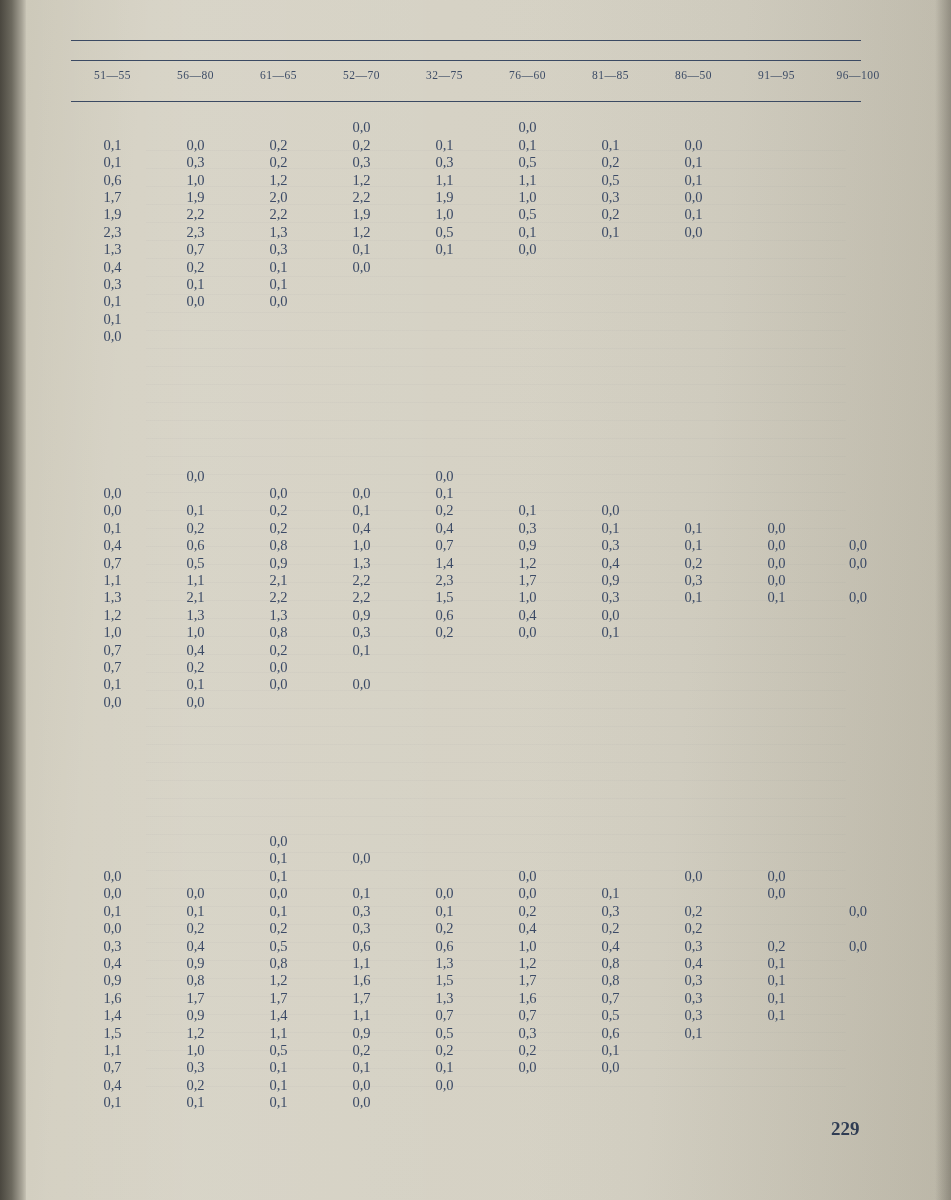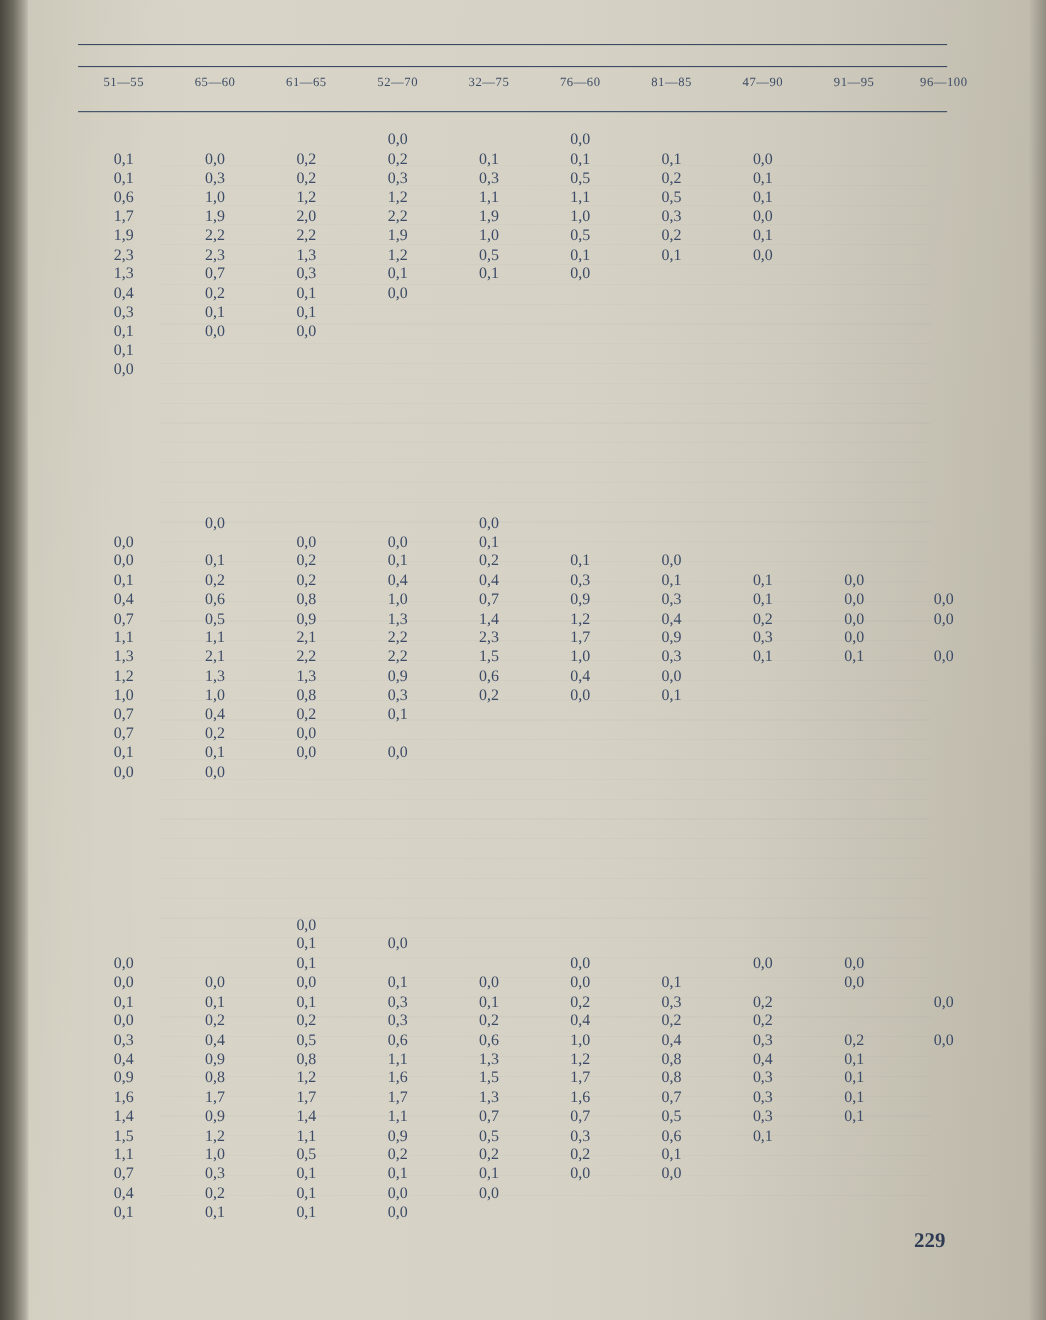--- a/index.html
+++ b/index.html
@@ -138,27 +138,27 @@
             <col class="c">
           <col class="c">
             <col class="c">
             <col class="c">
             <col class="c">
             <col class="last">
         </colgroup>
         <thead>
           <tr>
             <th>51—55</th>
-            <th>65—60</th>
+            <th>56—80</th>
             <th>61—65</th>
             <th>52—70</th>
             <th>32—75</th>
             <th>76—60</th>
             <th>81—85</th>
-            <th>47—90</th>
+            <th>86—50</th>
             <th>91—95</th>
             <th>96—100</th>
           </tr>
         </thead>
       </table>
 
       <div class="rule r3"></div>
 
       <table class="data">
         <colgroup>

